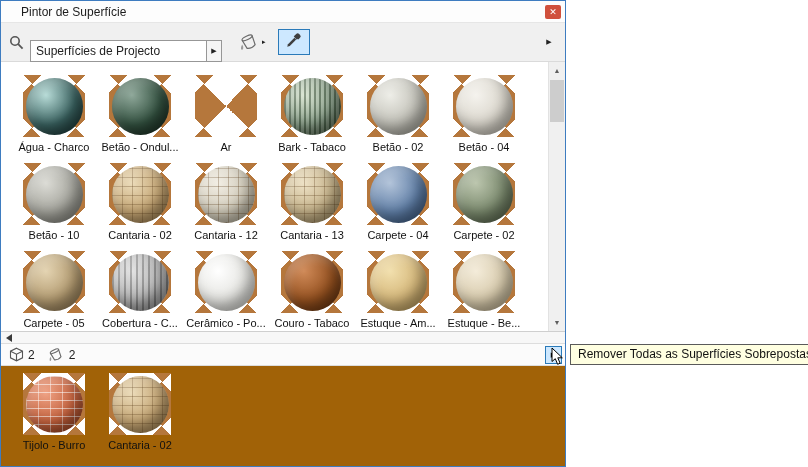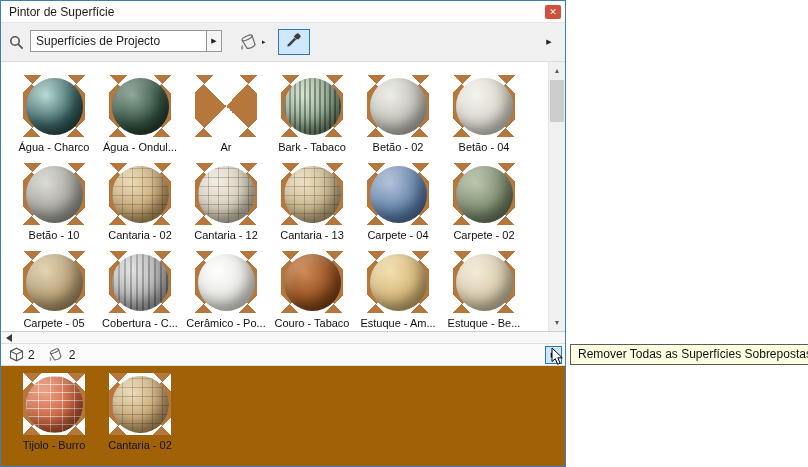--- a/index.html
+++ b/index.html
@@ -9,27 +9,27 @@
     font-family:"Liberation Sans", sans-serif;
     overflow:hidden;
   }
   .window {
     position:absolute; left:0; top:0; width:566px; height:467px;
     border:1px solid var(--window-border,#3e7cc0);
     background:#fff; box-sizing:border-box;
     display:flex; flex-direction:column;
   }
   
-  .titlebar { height:22px; flex:0 0 22px; display:flex; align-items:center; padding:0 4px 0 8px; background:#fdfdfd; border-bottom:1px solid #e6e6e6; box-sizing:border-box; }
+  .titlebar { height:22px; flex:0 0 22px; display:flex; align-items:center; padding:0 4px 0 20px; background:#fdfdfd; border-bottom:1px solid #e6e6e6; box-sizing:border-box; }
   .title { flex:1; font-size:12px; color:#1c1c1c; }
   .close-btn { width:16px; height:14px; background:var(--close-red,#d0503c); color:#fff; font-size:9px; line-height:14px; text-align:center; border-radius:2px; cursor:default; }
   
   .toolbar { height:39px; flex:0 0 39px; background:#f0f0f0; display:flex; align-items:center; padding:0 8px; box-sizing:border-box; border-bottom:1px solid #dadada; }
   .tb-icon { display:inline-flex; align-items:center; justify-content:center; margin-right:6px; }
-  .combo { display:flex; align-items:flex-start; height:32px;margin-top:8px; }
+  .combo { display:flex; align-items:flex-end; height:32px;margin-top:8px; }
   .combo input { width:176px; height:22px; border:1px solid #979797; border-right:none; padding:0 5px; font-size:12px; font-family:"Liberation Sans",sans-serif; color:#222; box-sizing:border-box; outline:none; background:#fff; }
   .combo-arrow { width:16px; height:22px; border:1px solid #979797; background:#f5f5f5; font-size:7px; color:#222; display:flex; align-items:center; justify-content:center; box-sizing:border-box; }
   .bucket-wrap { margin-left:16px; display:flex; align-items:center; }
   .mini-arrow { font-size:7px; color:#222; margin-left:2px; }
   .eyedropper-btn { margin-left:12px; width:32px; height:26px; background:var(--selection-bg,#cde8ff); border:1px solid var(--accent-blue,#2a7ab9); display:flex; align-items:center; justify-content:center; box-sizing:border-box; }
   .overflow-btn { margin-left:auto; width:16px; height:22px; font-size:7px; color:#222; display:flex; align-items:center; justify-content:center; }
   
   .grid-area { flex:0 0 269px; height:269px; position:relative; background:#fff; overflow:hidden; }
   .mat-grid { display:grid; grid-template-columns:repeat(6,86px); grid-auto-rows:88px; padding:13px 0 0 10px; }
   .mat-cell { width:86px; display:flex; flex-direction:column; align-items:center; }
@@ -114,21 +114,21 @@
           <div class="thumb">
             <div class="sphere" style="background: radial-gradient(circle at 35% 30%, rgb(184, 220, 216) 0%, rgb(57, 97, 95) 55%, rgb(15, 36, 35) 100%);"></div>
           </div>
           <div class="mat-label">Água - Charco</div>
         </div>
 
         <div class="mat-cell">
           <div class="thumb">
             <div class="sphere" style="background: radial-gradient(circle at 35% 30%, rgb(143, 168, 154) 0%, rgb(50, 80, 63) 55%, rgb(15, 29, 20) 100%);"></div>
           </div>
-          <div class="mat-label">Água - Ondul...</div>
+          <div class="mat-label">Betão - Ondul...</div>
         </div>
 
         <div class="mat-cell">
           <div class="thumb">
             
           </div>
           <div class="mat-label">Ar</div>
         </div>
 
         <div class="mat-cell">

